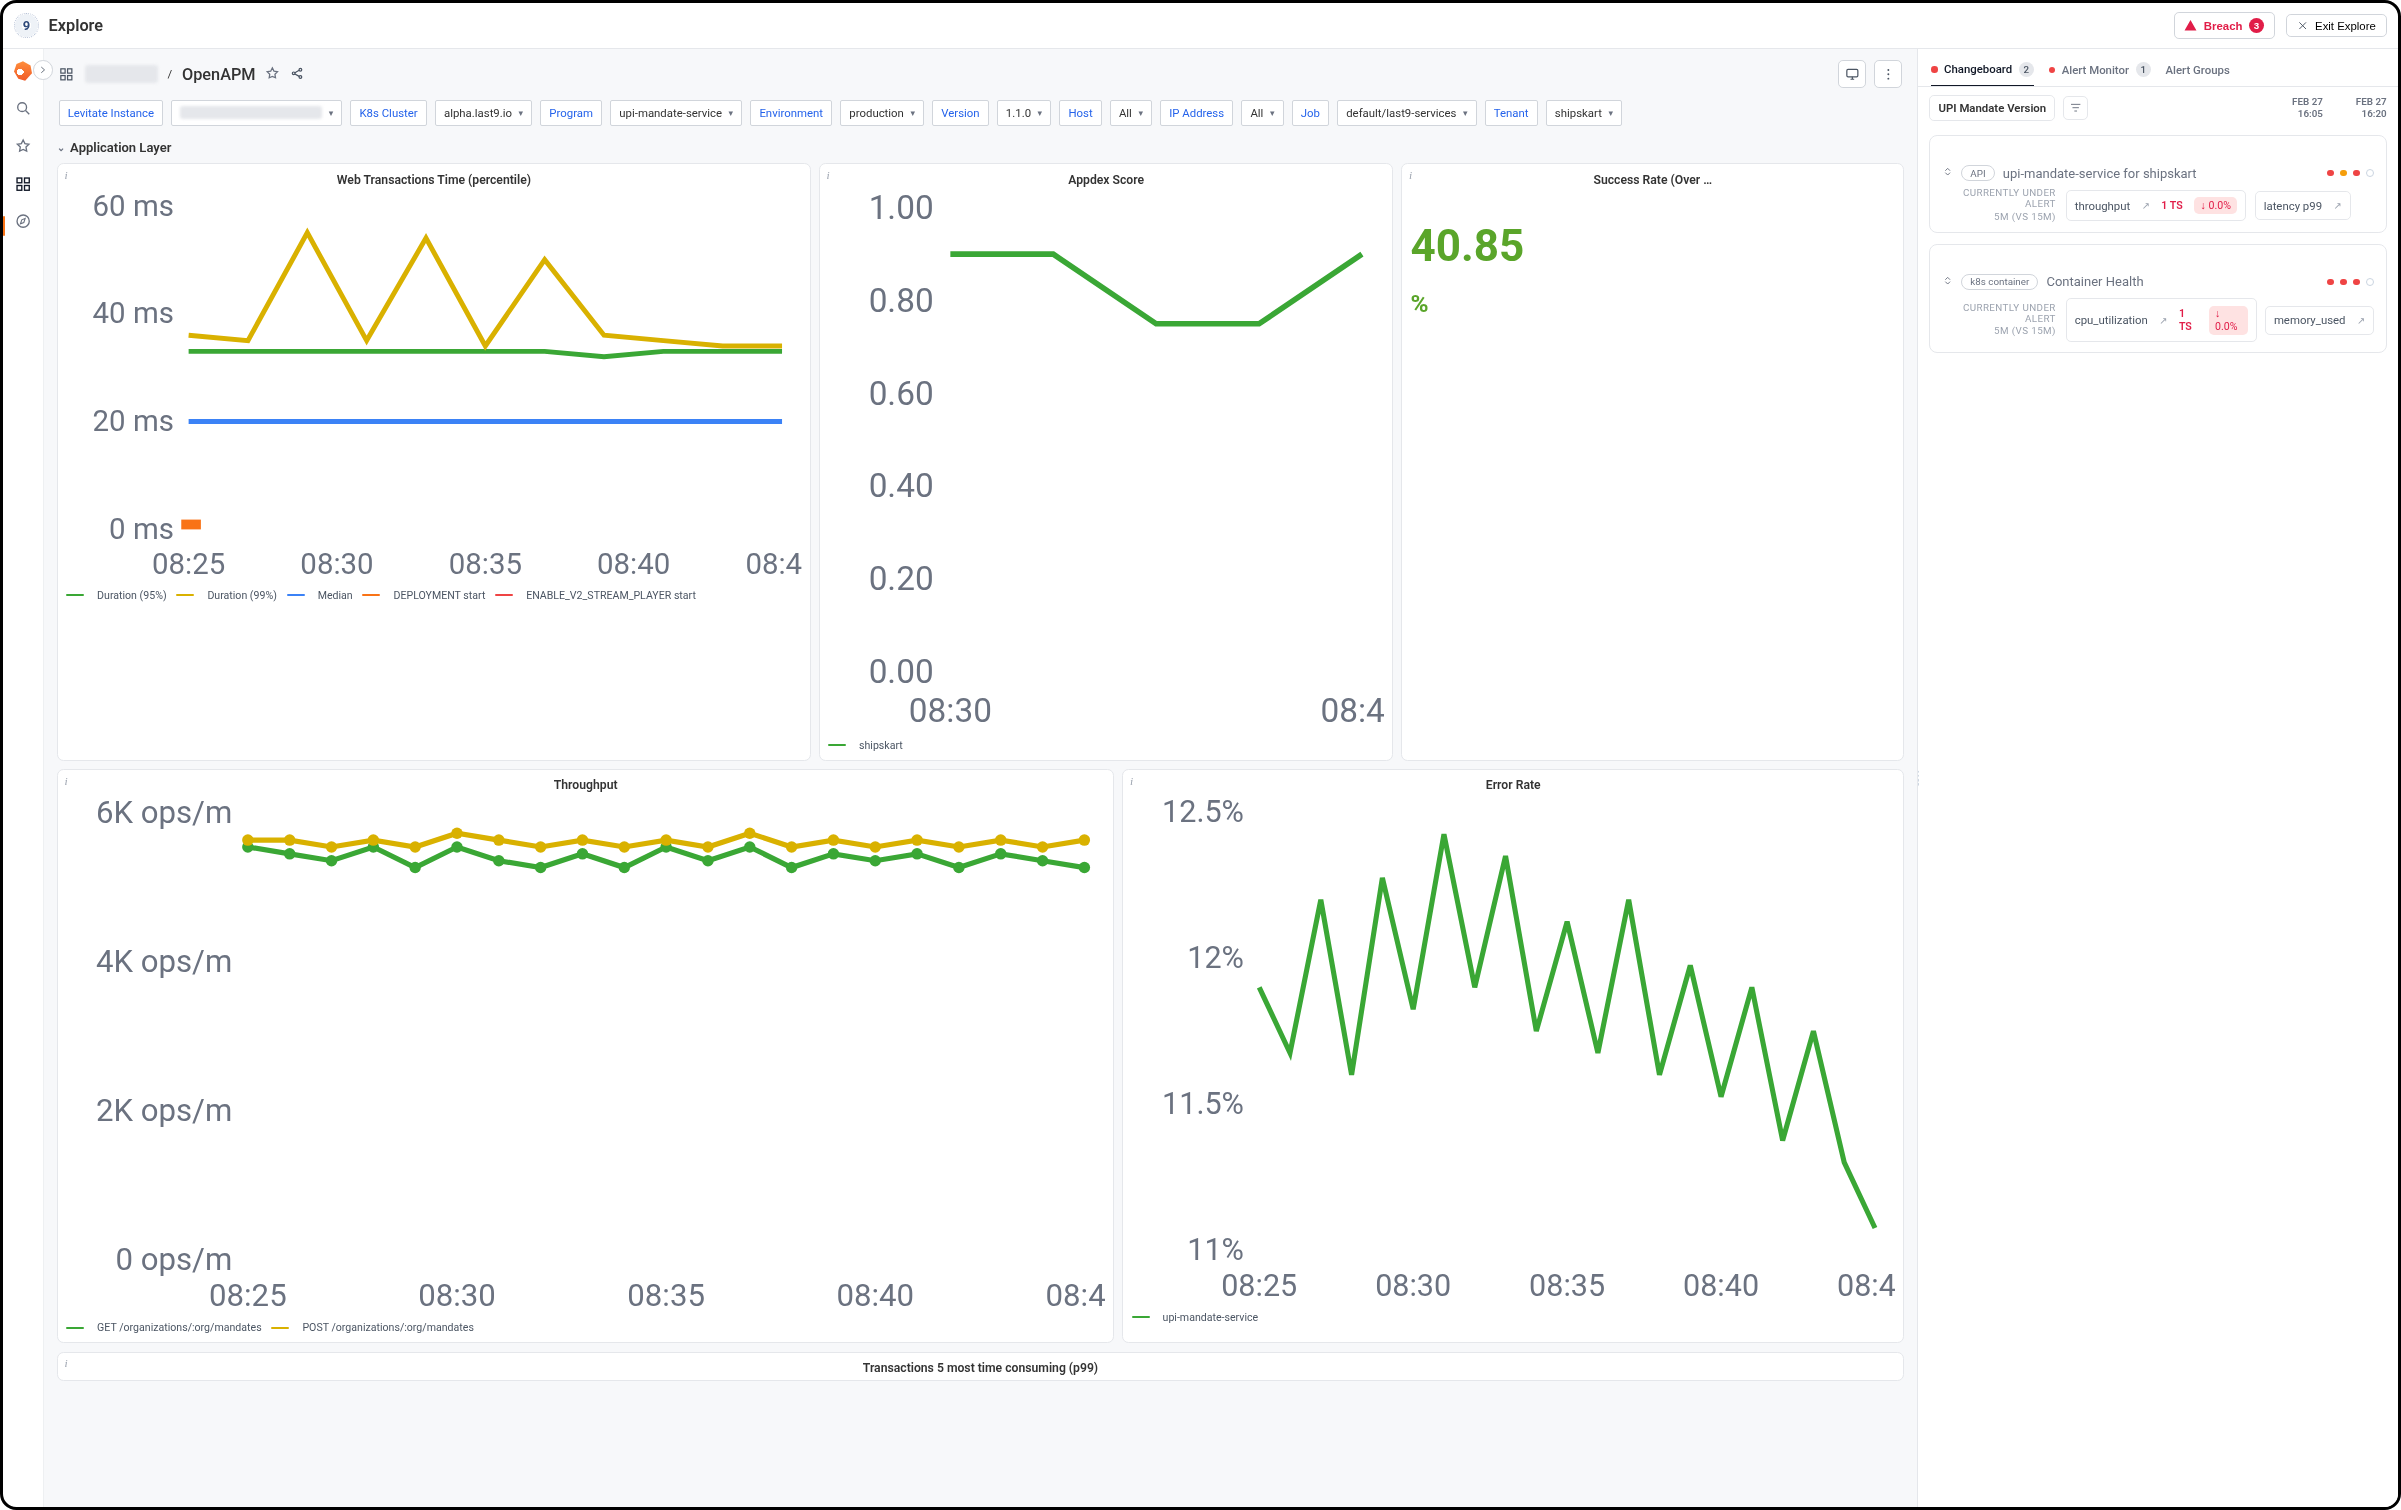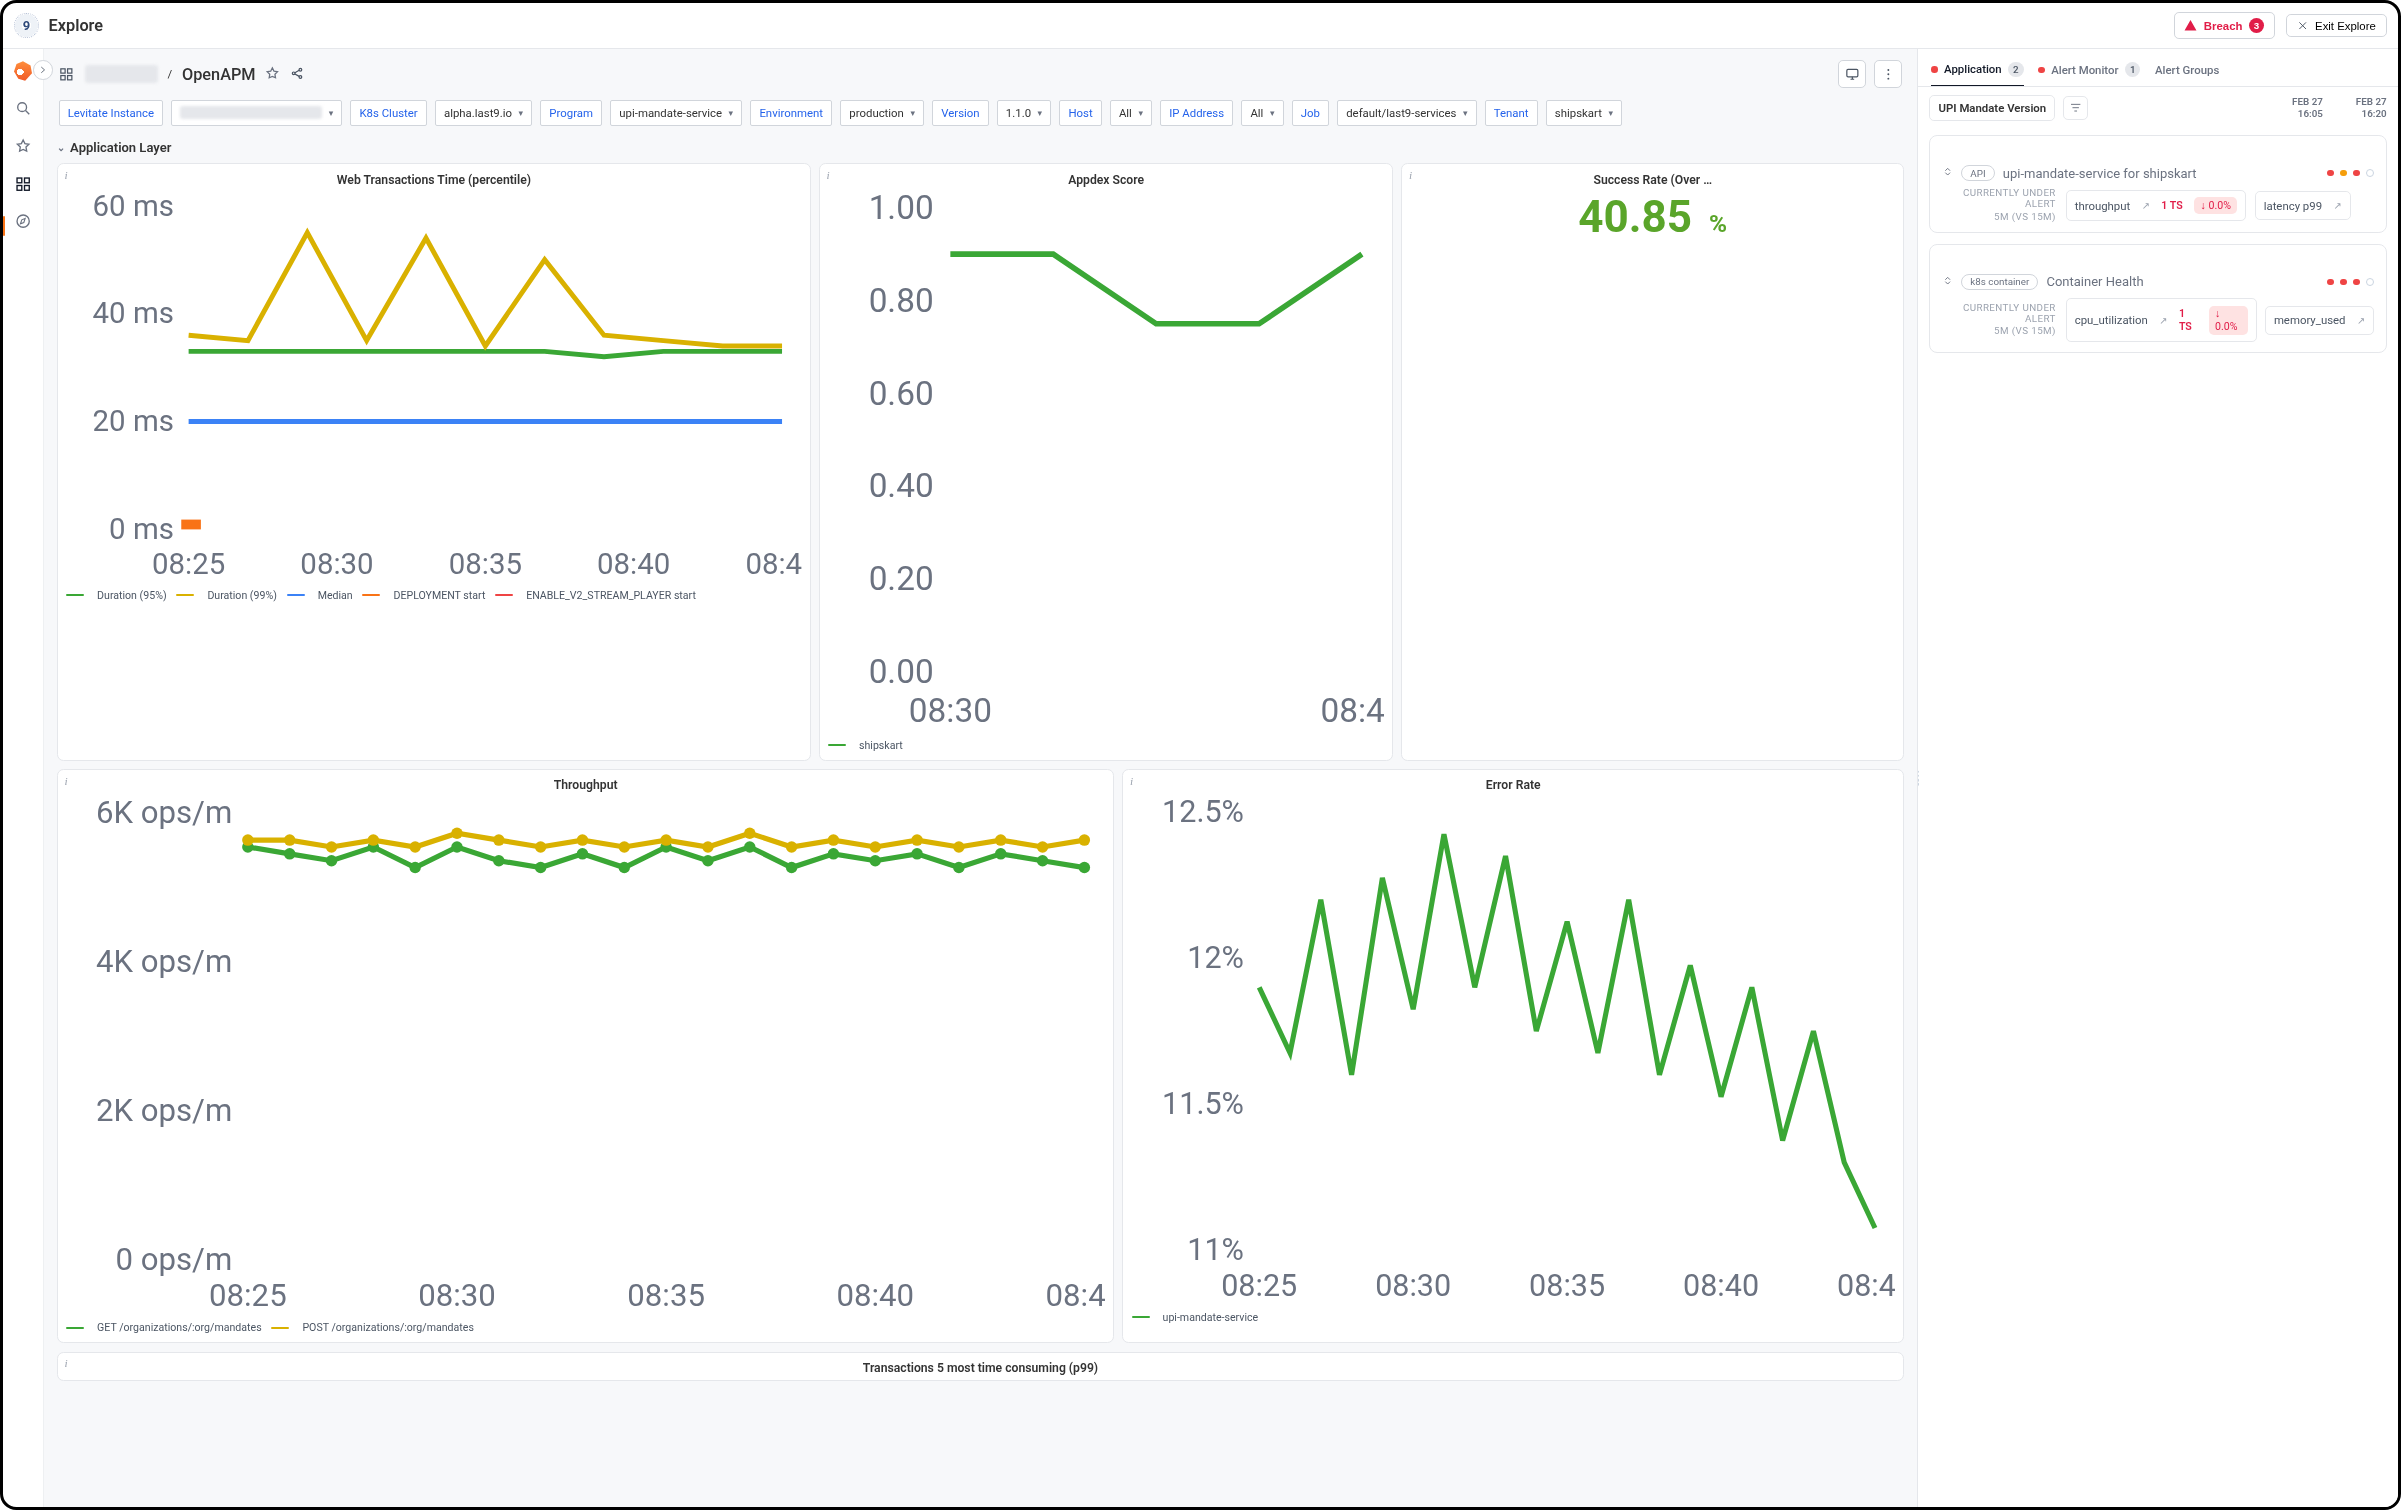--- a/index.html
+++ b/index.html
@@ -89,21 +89,21 @@
   .cards { display:grid; grid-template-columns: 1.05fr 0.8fr 0.7fr; gap:8.1px; }
   .card { background:#fff; border:0.8px solid #e5e7eb; border-radius:6.5px; padding:4.9px 8.1px 8.1px; position:relative; }
   .card .ct { text-align:center; font-weight:600; font-size:12.2px; margin:3.3px 0 4.9px; }
   .info-i { position:absolute; left:6.5px; top:4.9px; color:#9ca3af; font-style:italic; font-family:Georgia, serif; }
   .chart-wrap { position:relative; }
   .chart-wrap svg { display:block; width:100%; }
   .ylabel, .xlabel { fill:#6b7280; font-size:12px; }
   .legend { display:flex; flex-wrap:wrap; gap:9.8px; font-size:10.6px; color:#4b5563; margin-top:4.9px; }
   .legend .li { display:inline-flex; align-items:center; gap:13px; }
   .legend .dash { width:18px; height:2.4px; border-radius:1.6px; }
-  .bignum { font-size:44px; font-weight:700; color:#5aa52a; display:flex; align-items:baseline; justify-content:center; height:155px; gap:17px; }
+  .bignum { font-size:44px; font-weight:700; color:#5aa52a; display:flex; align-items:baseline; justify-content:center; height:155px; gap:17px;flex-direction:column; }
   .bignum .pct { font-size:24.4px; font-weight:700; }
 
   .cards-2 { display:grid; grid-template-columns: 1.15fr 0.85fr; gap:8.1px; margin-top:8.1px; }
 
   
   .rtabs { display:flex; align-items:center; gap:14.7px; padding:8.1px 13px 0; border-bottom:0.8px solid #e5e7eb; }
   .rtab { display:inline-flex; align-items:center; gap:6.5px; padding:4.9px 0 8.1px; cursor:pointer; color:#6b7280; font-weight:500; }
   .rtab.active { color:#111827; border-bottom:1.6px solid #111827; }
   .dot { width:6.5px; height:6.5px; border-radius:50%; display:inline-block; }
   .red { background:#ef4444; }
@@ -491,21 +491,21 @@
       <div class="split-grip">
           <span></span>
           <span></span>
           <span></span>
           <span></span>
         </div>
 
       <div class="rtabs">
         <div class="rtab active">
           <span class="dot red"></span>
-          <span>Application</span>
+          <span>Changeboard</span>
           <span class="count-pill">2</span>
         </div>
         <div class="rtab">
           <span class="dot red"></span>
           <span>Alert Monitor</span>
           <span class="count-pill">1</span>
         </div>
         <div class="rtab">
           <span>Alert Groups</span>
         </div>

